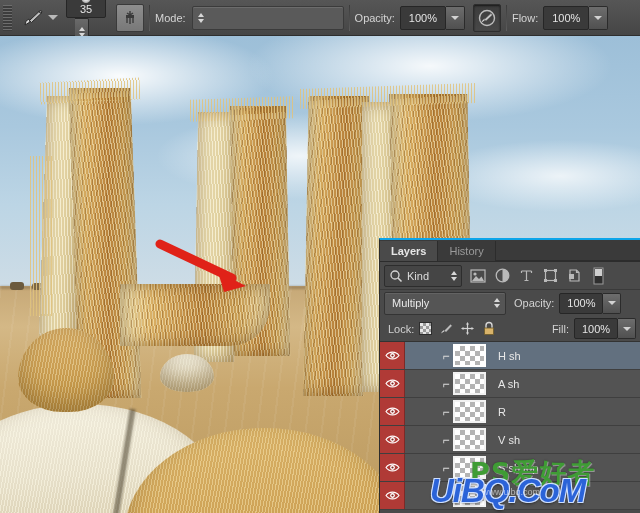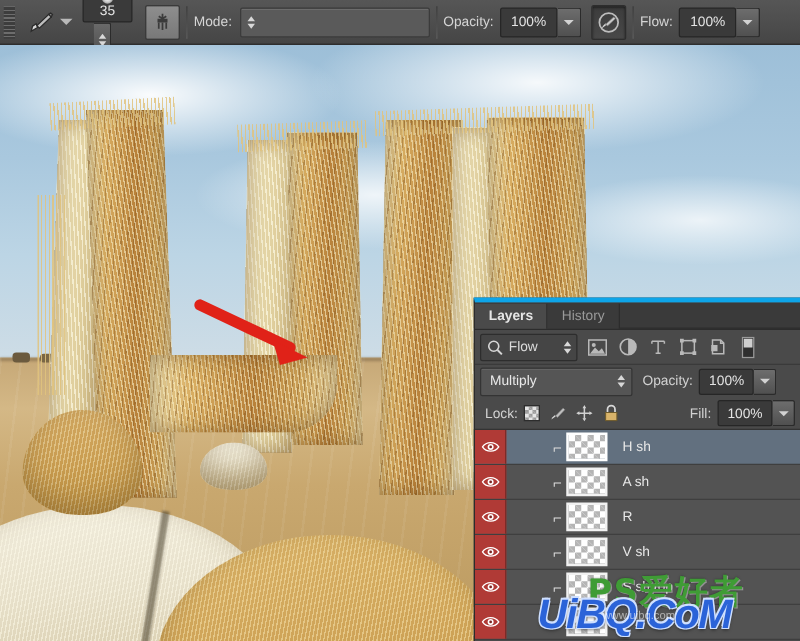--- a/index.html
+++ b/index.html
@@ -264,21 +264,21 @@
 
   .red-arrow { position: absolute; left: 0; top: 0; pointer-events: none; }
 
   
   .panel {
     position: absolute;
     left: 379px; top: 238px;
     width: 261px; height: 275px;
     background: #4a4a4a;
     border-left: 1px solid #2c2c2c;
-    border-top: 4px solid #0ea5e9;
+    border-top: 2px solid #0ea5e9;
     box-sizing: border-box;
     overflow: hidden;
   }
   .tabbar {
     height: 21px;
     background: #3a3a3a;
     display: flex;
     align-items: flex-end;
     border-bottom: 1px solid #2c2c2c;
   }
@@ -599,21 +599,21 @@
       <div class="tab">History</div>
       <div style="flex:1;border-bottom:1px solid #2c2c2c;"></div>
     </div>
 
     <div class="filter-row">
       <div class="kind-combo">
         <svg width="14" height="14" viewBox="0 0 14 14" style="margin-left:4px;flex:none;">
           <circle cx="6" cy="6" r="4" fill="none" stroke="#d5d5d5" stroke-width="1.3"></circle>
           <line x1="9" y1="9" x2="12.5" y2="12.5" stroke="#d5d5d5" stroke-width="1.6"></line>
         </svg>
-        <div class="klabel">Flow</div>
+        <div class="klabel">Kind</div>
         <div class="karr">
           <div class="sp-up"></div>
           <div class="sp-dn"></div>
         </div>
       </div>
 
       <div class="ficon">
         <svg width="16" height="14" viewBox="0 0 16 14">
           <rect x="1" y="1" width="14" height="12" fill="none" stroke="#b9b9b9" stroke-width="1.2"></rect>
           <circle cx="5" cy="5" r="1.6" fill="#b9b9b9"></circle>

